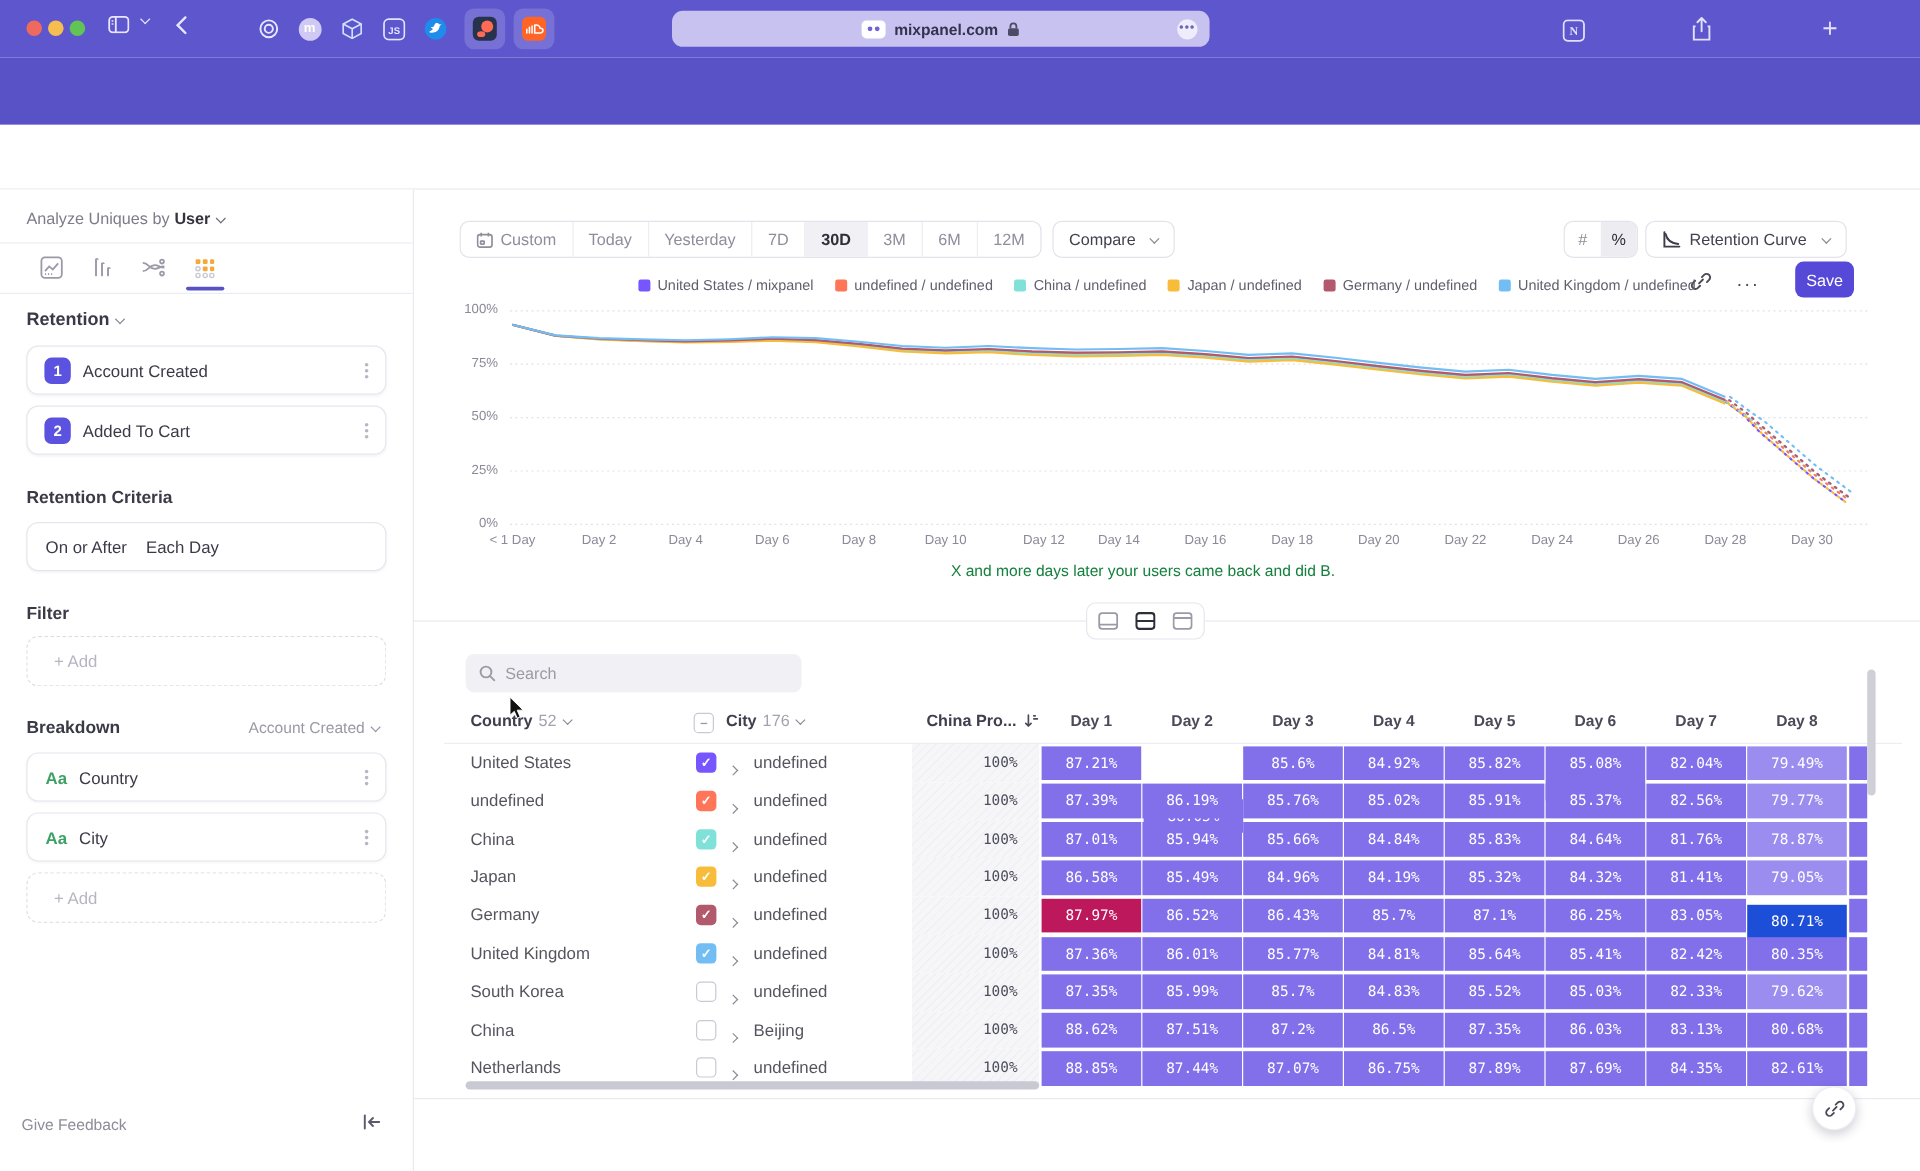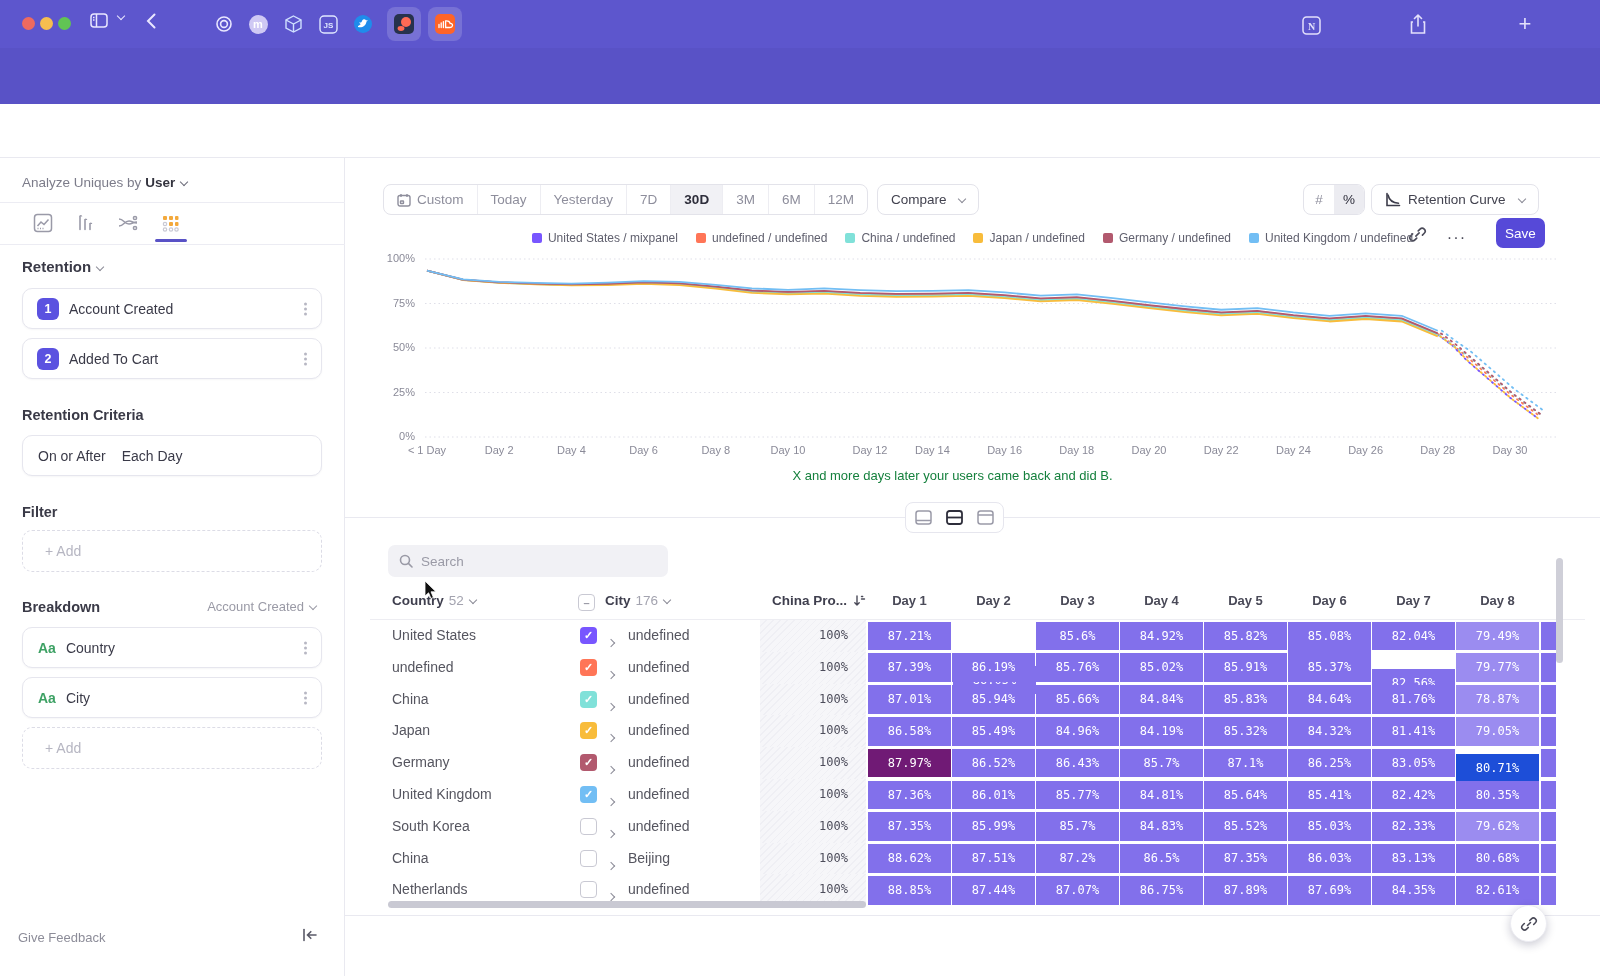--- a/index.html
+++ b/index.html
@@ -162,20 +162,32 @@
           <circle cx="13" cy="9" r="5" fill="#ff6a55"></circle>
           <ellipse cx="8" cy="15.5" rx="3.4" ry="2.4" fill="#ff6a55"></ellipse>
         </svg>
       </span>
     <span class="tabhl" style="left:428px">
         <svg width="22" height="22" viewBox="0 0 22 22">
           <rect x="1" y="1" width="20" height="20" rx="5" fill="#ff6427"></rect>
           <path d="M5 14.5v-3M7.2 14.5V9.8M9.4 14.5V8.6m2.2 5.9V8c2.6-.6 4.2.8 4.5 2.5 1.6-.2 2.6.9 2.4 2.1-.2 1.1-1.1 1.9-2.5 1.9z" stroke="#fff" stroke-width="1.3" fill="none" stroke-linecap="round"></path>
         </svg>
       </span>
+    <div class="url-pill">
+      <span class="url-fav">
+          <i></i>
+          <i></i>
+        </span>
+      <span>mixpanel.com</span>
+      <svg width="11" height="13" viewBox="0 0 11 13">
+          <rect x="1" y="5.5" width="9" height="6.5" rx="1.5" fill="#4b4b66"></rect>
+          <path d="M3 5.5V4a2.5 2.5 0 015 0v1.5" fill="none" stroke="#4b4b66" stroke-width="1.5"></path>
+        </svg>
+      <span class="url-more">•••</span>
+    </div>
     <span class="fav" style="left:1298px;top:12px">
         <svg width="19" height="19" viewBox="0 0 19 19">
           <rect x="1" y="1" width="17" height="17" rx="3.5" fill="none" stroke="#e3e0fb" stroke-width="1.5"></rect>
           <text x="9.5" y="13.5" text-anchor="middle" font-size="10" font-family="Liberation Serif" font-weight="bold" fill="#e3e0fb">N</text>
         </svg>
       </span>
     <span class="fav" style="left:1405px;top:11px">
         <svg width="18" height="21" viewBox="0 0 18 21">
           <path d="M9 1v11M9 1 5.5 4.5M9 1l3.5 3.5" stroke="#e3e0fb" stroke-width="1.6" fill="none" stroke-linecap="round"></path>
           <path d="M4 8H2.5v11h13V8H14" stroke="#e3e0fb" stroke-width="1.6" fill="none"></path>
@@ -559,21 +571,21 @@
         <div class="cb" style="left: 235px; top: 7px; background: rgb(255, 117, 87); border: none;">✓</div>
         <div class="row-exp" style="left: 263px; top: 12px;"><span class="chev chev-r" style="margin:0"></span></div>
         <div class="row-country" style="left: 283px; line-height: 31.8px;">undefined</div>
         <div class="total-cell" style="left: 415px; top: 0px; height: 31.8px; line-height: 31.8px;">100%</div>
         <div class="day-cell" style="left: 523px; top: 1.5px; height: 28.8px; line-height: 28.8px; background: rgb(130, 112, 235);">87.39%</div>
         <div class="day-cell" style="left: 607px; top: 1.5px; height: 28.8px; line-height: 28.8px; background: rgb(130, 112, 235);">86.19%</div>
         <div class="day-cell" style="left: 691px; top: 1.5px; height: 28.8px; line-height: 28.8px; background: rgb(130, 112, 235);">85.76%</div>
         <div class="day-cell" style="left: 775px; top: 1.5px; height: 28.8px; line-height: 28.8px; background: rgb(130, 112, 235);">85.02%</div>
         <div class="day-cell" style="left: 859px; top: 1.5px; height: 28.8px; line-height: 28.8px; background: rgb(130, 112, 235);">85.91%</div>
         <div class="day-cell" style="left: 943px; top: 1.5px; height: 28.8px; line-height: 28.8px; background: rgb(130, 112, 235);">85.37%</div>
-        <div class="day-cell" style="left: 1027px; top: 1.5px; height: 28.8px; line-height: 28.8px; background: rgb(130, 112, 235); margin-top: 16px;">82.56%</div>
+        <div class="day-cell" style="left: 1027px; top: 1.5px; height: 28.8px; line-height: 28.8px; background: rgb(130, 112, 235);">82.56%</div>
         <div class="day-cell" style="left: 1111px; top: 1.5px; height: 28.8px; line-height: 28.8px; background: rgb(155, 140, 240);">79.77%</div>
         <div style="position: absolute; left: 1196px; top: 1.5px; width: 15px; height: 28.8px; background: rgb(130, 112, 235);"></div>
       </div>
       <div style="position: absolute; left: 0px; top: 683.6px; width: 1255px; height: 31.8px;">
         <div class="row-country" style="left: 47px; line-height: 31.8px;">China</div>
         <div class="cb" style="left: 235px; top: 7px; background: rgb(128, 225, 217); border: none;">✓</div>
         <div class="row-exp" style="left: 263px; top: 12px;"><span class="chev chev-r" style="margin:0"></span></div>
         <div class="row-country" style="left: 283px; line-height: 31.8px;">undefined</div>
         <div class="total-cell" style="left: 415px; top: 0px; height: 31.8px; line-height: 31.8px;">100%</div>
         <div class="day-cell" style="left: 523px; top: 1.5px; height: 28.8px; line-height: 28.8px; background: rgb(130, 112, 235);">87.01%</div>
@@ -601,21 +613,21 @@
         <div class="day-cell" style="left: 1027px; top: 1.5px; height: 28.8px; line-height: 28.8px; background: rgb(130, 112, 235);">81.41%</div>
         <div class="day-cell" style="left: 1111px; top: 1.5px; height: 28.8px; line-height: 28.8px; background: rgb(155, 140, 240);">79.05%</div>
         <div style="position: absolute; left: 1196px; top: 1.5px; width: 15px; height: 28.8px; background: rgb(130, 112, 235);"></div>
       </div>
       <div style="position: absolute; left: 0px; top: 747.2px; width: 1255px; height: 31.8px;">
         <div class="row-country" style="left: 47px; line-height: 31.8px;">Germany</div>
         <div class="cb" style="left: 235px; top: 7px; background: rgb(178, 89, 110); border: none;">✓</div>
         <div class="row-exp" style="left: 263px; top: 12px;"><span class="chev chev-r" style="margin:0"></span></div>
         <div class="row-country" style="left: 283px; line-height: 31.8px;">undefined</div>
         <div class="total-cell" style="left: 415px; top: 0px; height: 31.8px; line-height: 31.8px;">100%</div>
-        <div class="day-cell" style="left: 523px; top: 1.5px; height: 28.8px; line-height: 28.8px; background: #701a75;">87.97%</div>
+        <div class="day-cell" style="left: 523px; top: 1.5px; height: 28.8px; line-height: 28.8px; background: #be185d;">87.97%</div>
         <div class="day-cell" style="left: 607px; top: 1.5px; height: 28.8px; line-height: 28.8px; background: rgb(130, 112, 235);">86.52%</div>
         <div class="day-cell" style="left: 691px; top: 1.5px; height: 28.8px; line-height: 28.8px; background: rgb(130, 112, 235);">86.43%</div>
         <div class="day-cell" style="left: 775px; top: 1.5px; height: 28.8px; line-height: 28.8px; background: rgb(130, 112, 235);">85.7%</div>
         <div class="day-cell" style="left: 859px; top: 1.5px; height: 28.8px; line-height: 28.8px; background: rgb(130, 112, 235);">87.1%</div>
         <div class="day-cell" style="left: 943px; top: 1.5px; height: 28.8px; line-height: 28.8px; background: rgb(130, 112, 235);">86.25%</div>
         <div class="day-cell" style="left: 1027px; top: 1.5px; height: 28.8px; line-height: 28.8px; background: rgb(130, 112, 235);">83.05%</div>
         <div class="day-cell" style="left: 1111px; top: 7px; height: 28.8px; line-height: 28.8px; background: #1d4ed8; text-align: center;">80.71%</div>
         <div style="position: absolute; left: 1196px; top: 1.5px; width: 15px; height: 28.8px; background: rgb(130, 112, 235);"></div>
       </div>
       <div style="position: absolute; left: 0px; top: 779px; width: 1255px; height: 31.8px;">

